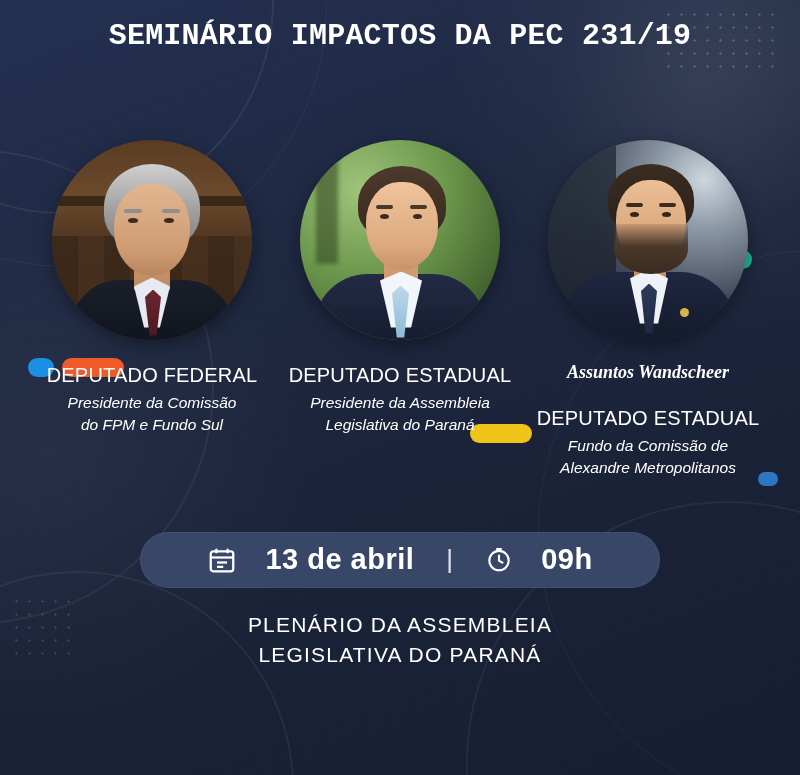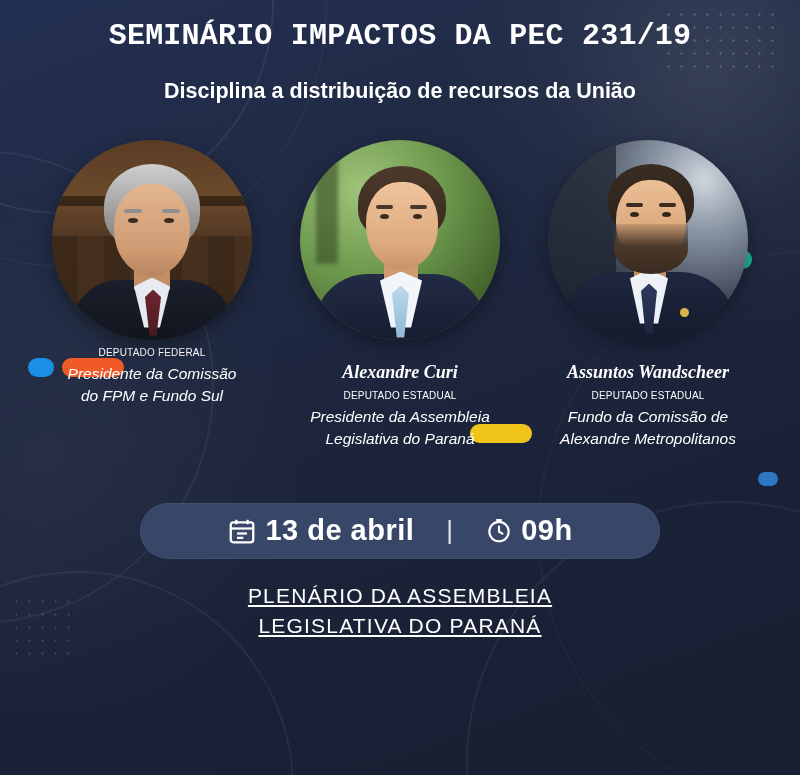--- a/index.html
+++ b/index.html
@@ -276,23 +276,23 @@
 
   .sp-name {
     margin-top: 22px;
     color: #ffffff;
     font-family: "Liberation Serif", serif;
     font-style: italic;
     font-weight: bold;
     font-size: 18px;
   }
   .sp-role {
-    margin-top: 7px;
-    color: #ffffff;
-    font-size: 10px;
+    margin-top: 24px;
+    color: #ffffff;
+    font-size: 20px;
     letter-spacing: .2px;
   }
   .sp-desc {
     margin-top: 5px;
     color: #ffffff;
     font-size: 15.5px;
     line-height: 1.45;
     font-style: italic;
   }
 
@@ -304,21 +304,21 @@
     width: 520px;
     height: 56px;
     border-radius: 28px;
     background: #384768;
     display: flex;
     align-items: center;
     justify-content: center;
     gap: 18px;
     box-shadow: inset 0 0 0 1px rgba(255,255,255,0.05);
   }
-  .dt-group { display: flex; align-items: center; gap: 8px; }
+  .dt-group { display: flex; align-items: center; gap: 28px; }
   .dt-text {
     color: #ffffff;
     font-size: 29px;
     font-weight: bold;
     letter-spacing: .5px;
   }
   .dt-sep {
     color: #ffffff;
     font-size: 26px;
     opacity: .85;
@@ -329,21 +329,20 @@
   
   .venue {
     position: relative;
     z-index: 3;
     margin-top: 22px;
     text-align: center;
     color: #ffffff;
     font-size: 21px;
     line-height: 1.45;
     letter-spacing: 1.2px;
-    text-decoration: underline;
   }
 </style>
 </head>
 <body>
 
 <div class="poster">
 
   <div class="deco deco-arc-tl"></div>
   <div class="deco deco-arc-tl2"></div>
   <div class="deco deco-arc-left"></div>
@@ -358,21 +357,21 @@
   <div class="pill pill-orange"></div>
   <div class="pill pill-yellow"></div>
   <div class="pill pill-teal"></div>
   <div class="pill pill-lightblue-sm"></div>
 
   <div class="header">
     <h1 class="title">
       <span>SEMINÁRIO IMPACTOS DA PEC 231/19</span><br>
     </h1>
     <h2 class="subtitle">
-      <span>Disciplina a distribuição de recursos da União</span><br>
+      <br>
     </h2>
   </div>
 
   <div class="speakers">
 
     <div class="speaker">
       <div class="photo-wrap">
         <div class="photo">
           <div class="p1-bg"></div>
           <div class="p1-wood"></div>
@@ -404,21 +403,20 @@
           <div class="p2-shirt"></div>
           <div class="p2-tie"></div>
           <div class="p2-hair"></div>
           <div class="p2-face"></div>
           <div class="p2-brow l"></div>
             <div class="p2-brow r"></div>
           <div class="p2-eye l"></div>
             <div class="p2-eye r"></div>
         </div>
       </div>
-      <div class="sp-name">Alexandre Curi</div>
       <div class="sp-role">DEPUTADO ESTADUAL</div>
       <div class="sp-desc">
         <span>Presidente da Assembleia</span><br>
         <span>Legislativa do Paraná</span>
       </div>
     </div>
 
     <div class="speaker">
       <div class="photo-wrap">
         <div class="photo">

